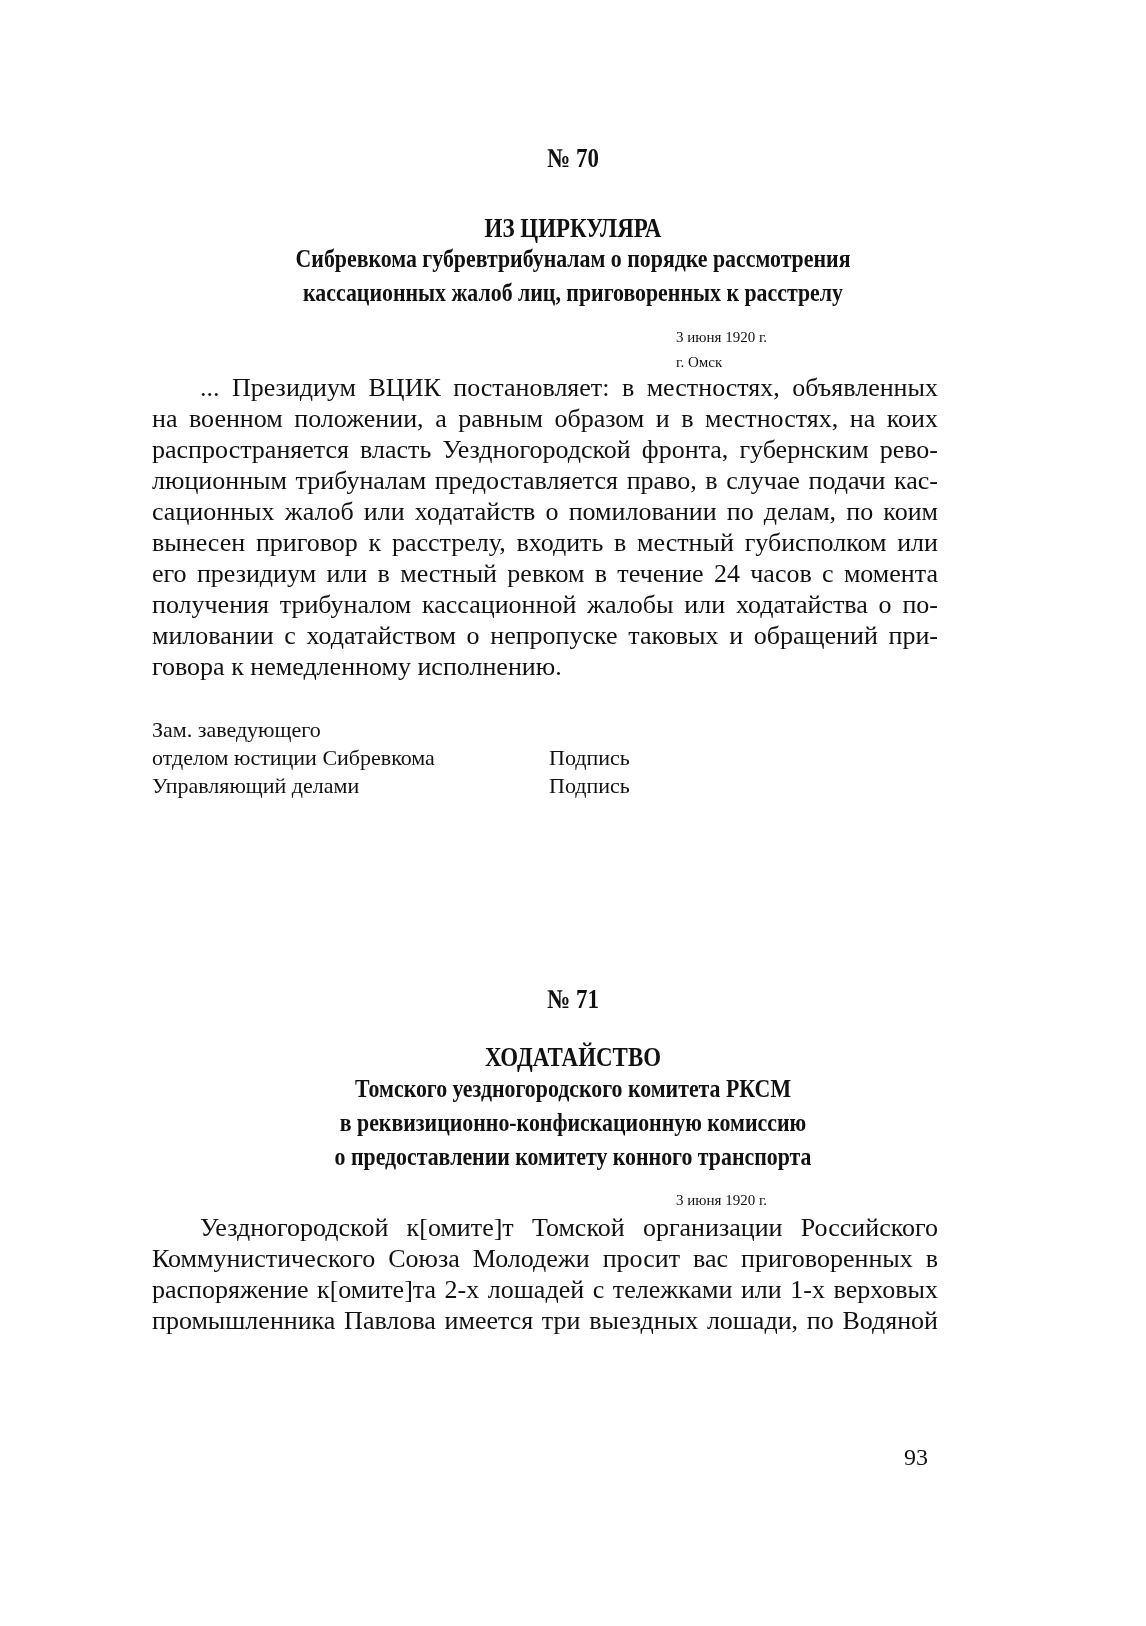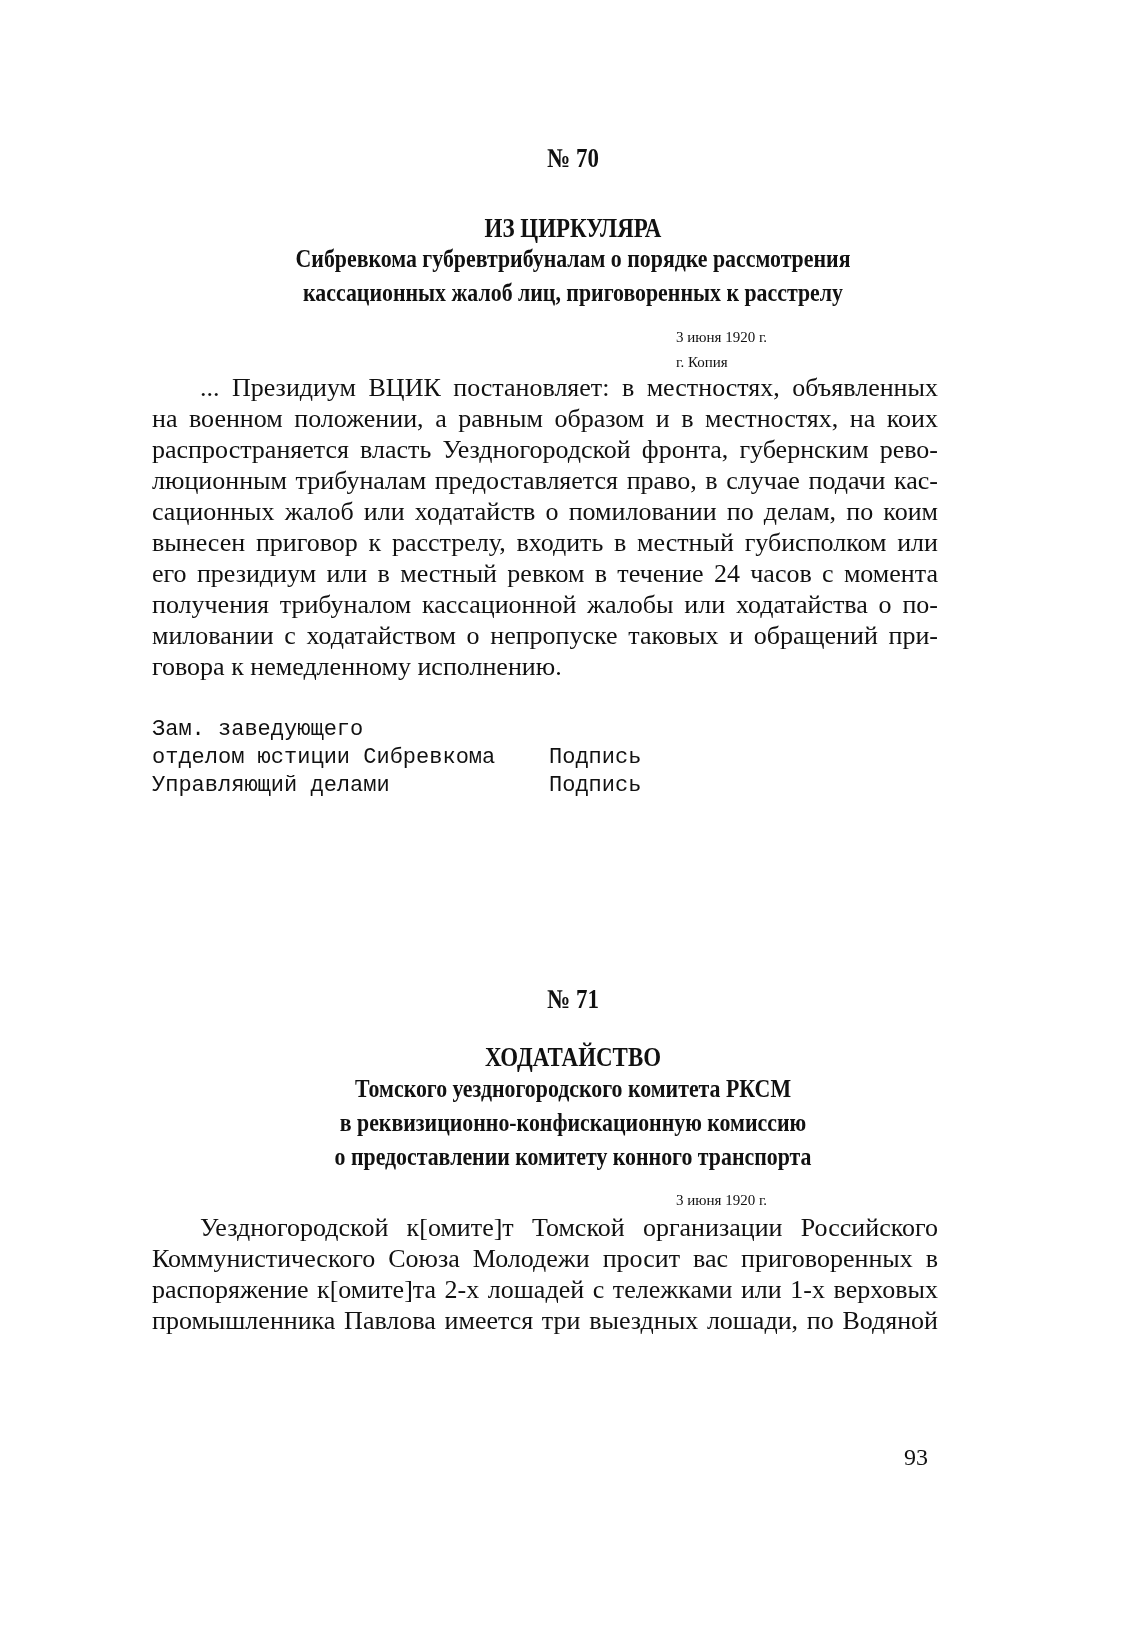--- a/index.html
+++ b/index.html
@@ -10,39 +10,39 @@
   .docnum { font-size: 27px; font-weight: bold; transform: scaleX(0.85); }
   .doctype { font-size: 27px; font-weight: bold; transform: scaleX(0.85); }
   .subtitle { font-size: 26px; font-weight: bold; line-height: 34px; transform: scaleX(0.84); }
   .dateline { position: absolute; left: 676px; font-size: 15px; line-height: 25px; }
   .body-block { position: absolute; left: 152px; width: 786px; font-size: 26px; line-height: 31px; }
   .line { display: block; text-align: justify; text-align-last: justify; white-space: nowrap; height: 31px; }
   .line span.fill { display: inline-block; width: 100%; text-align: justify; text-align-last: justify; white-space: normal; }
   .line.last .fill { text-align-last: left; }
   .line.indent .fill { padding-left: 48px; box-sizing: border-box; }
   .sig { position: absolute; left: 152px; font-size: 22px; line-height: 28px; }
-  .sig-row { display: flex; font-family: Liberation Mono, monospace; }
+  .sig-row { display: flex; }
   .sig-role { width: 397px; }
   .source { position: absolute; left: 152px; font-size: 22px; font-style: italic; }
   .pagenum { position: absolute; left: 904px; font-size: 24px; }
 </style>
 </head>
 <body>
 
 <div class="page">
 
   <div class="center docnum" style="top:143px;">№ 70</div>
   <div class="center doctype" style="top:213px;">ИЗ ЦИРКУЛЯРА</div>
   <div class="center subtitle" style="top:242px;">
     <div>Сибревкома губревтрибуналам о порядке рассмотрения</div>
     <div>кассационных жалоб лиц, приговоренных к расстрелу</div>
   </div>
   <div class="dateline" style="top:325px;">
     <div>3 июня 1920 г.</div>
-    <div>г. Копия</div>
+    <div>г. Омск</div>
   </div>
 
   <div class="body-block" style="top:372px;">
     <div class="line indent"><span class="fill">... Президиум ВЦИК постановляет: в местностях, объявленных</span></div>
     <div class="line"><span class="fill">на военном положении, а равным образом и в местностях, на коих</span></div>
     <div class="line"><span class="fill">распространяется власть Уездногородской фронта, губернским рево-</span></div>
     <div class="line"><span class="fill">люционным трибуналам предоставляется право, в случае подачи кас-</span></div>
     <div class="line"><span class="fill">сационных жалоб или ходатайств о помиловании по делам, по коим</span></div>
     <div class="line"><span class="fill">вынесен приговор к расстрелу, входить в местный губисполком или</span></div>
     <div class="line"><span class="fill">его президиум или в местный ревком в течение 24 часов с момента</span></div>

